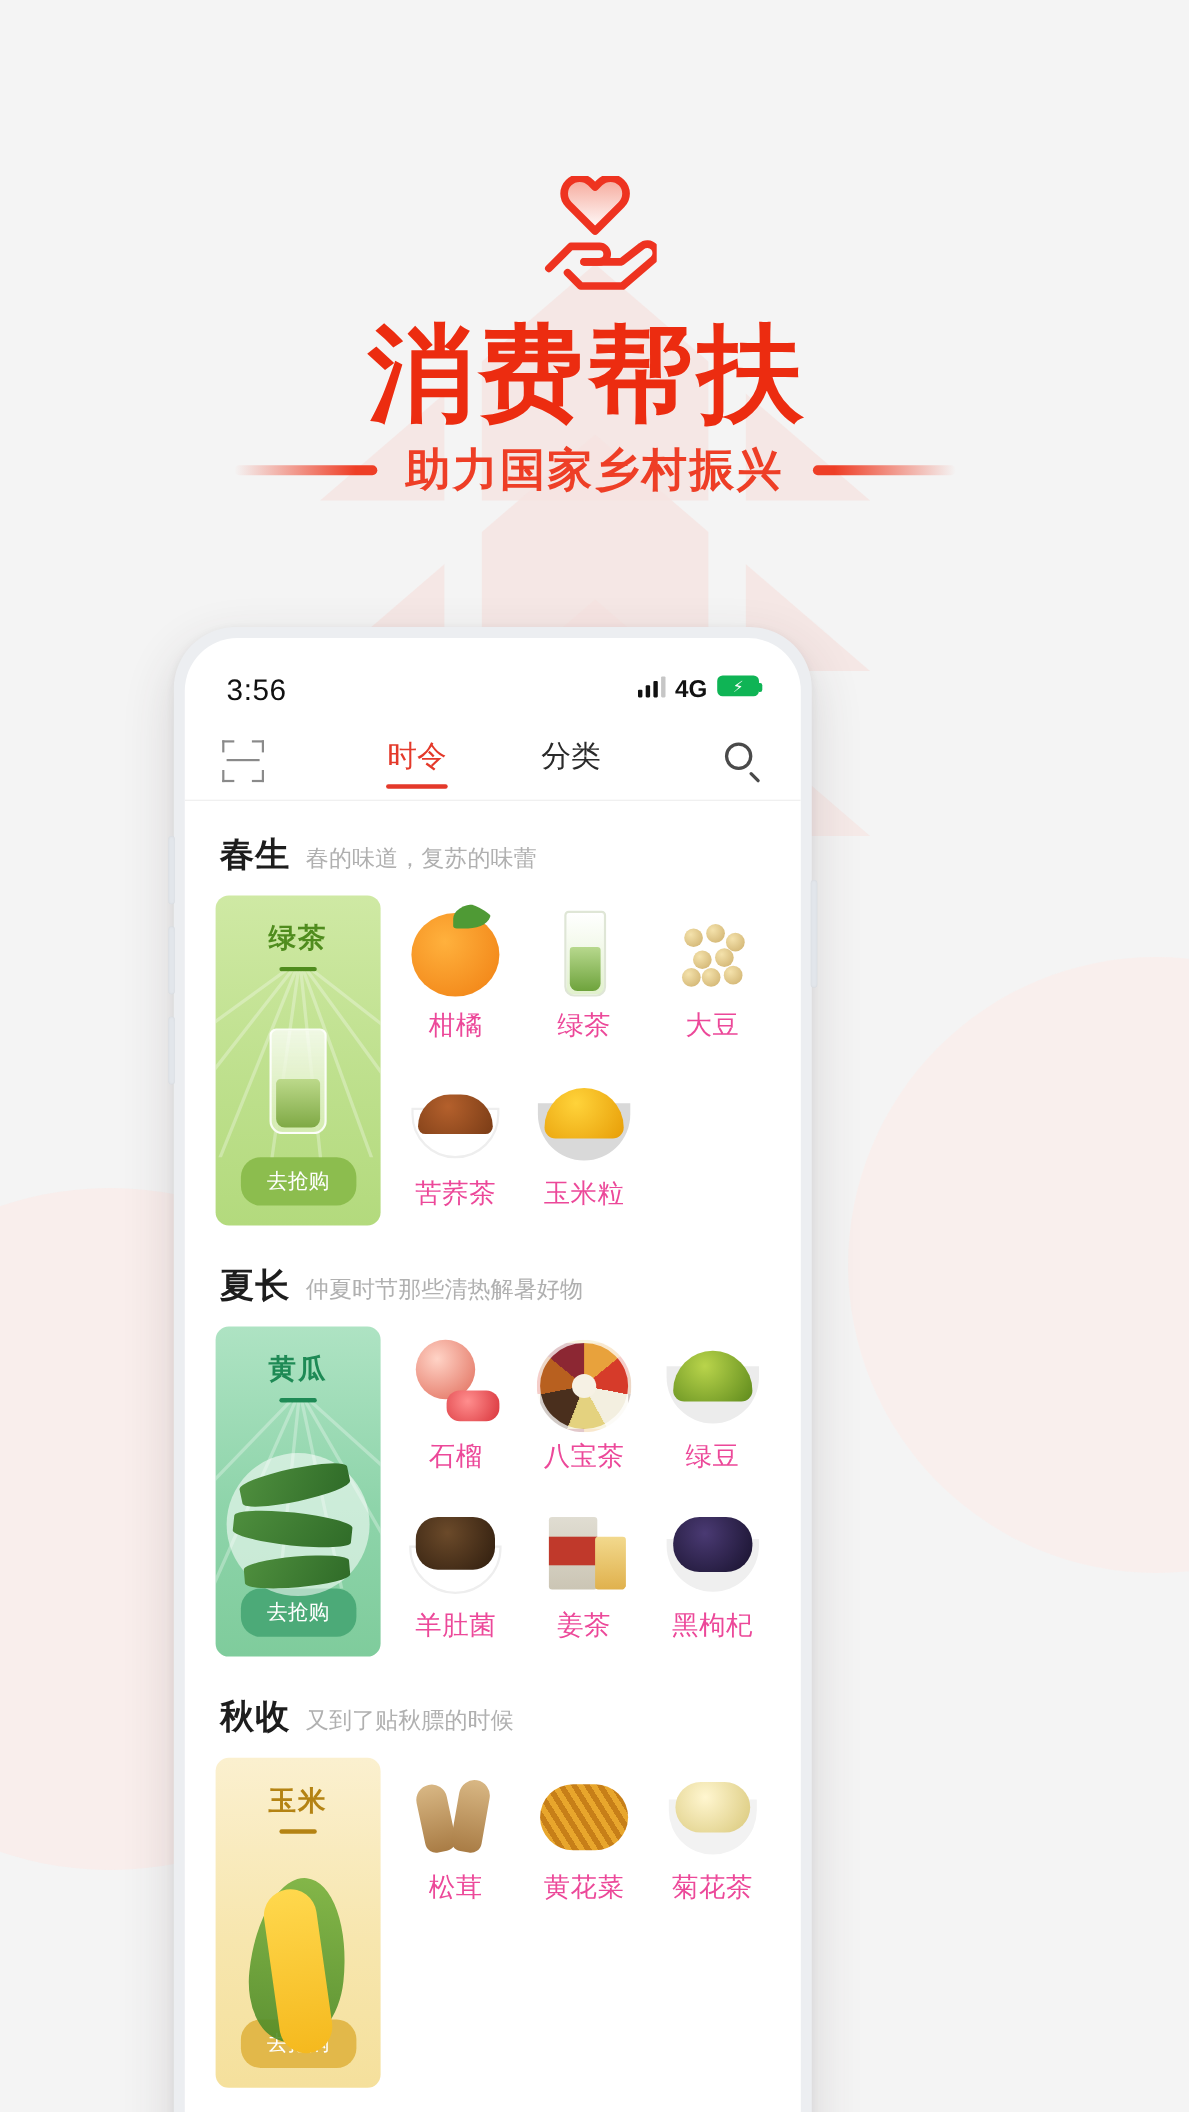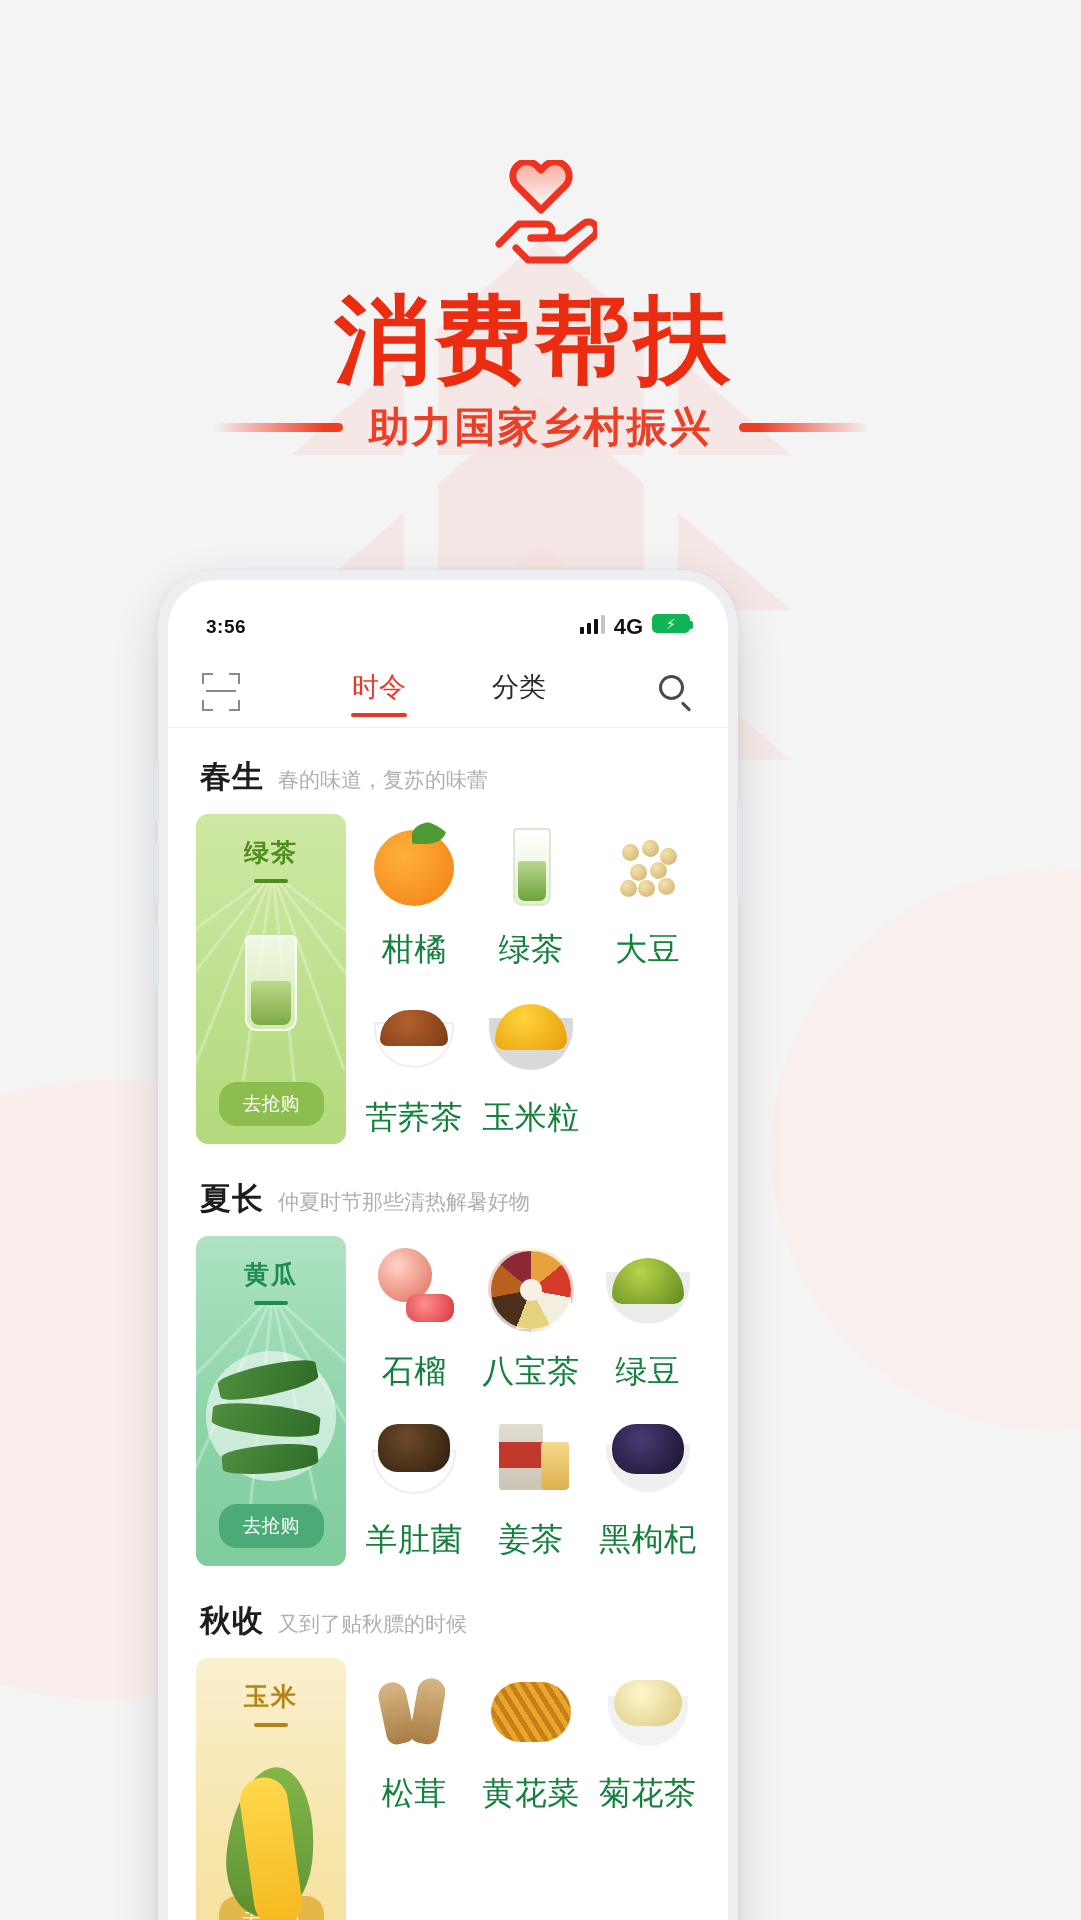--- a/index.html
+++ b/index.html
@@ -101,21 +101,21 @@
   .btn-vol-up   { left:-5px; top:190px;  width:6px; height:62px; }
   .btn-vol-down { left:-5px; top:272px;  width:6px; height:62px; }
   .btn-vol-3    { left:-5px; top:354px;  width:6px; height:62px; }
   .btn-power    { right:-5px; top:230px; width:6px; height:98px; }
 
   
   .statusbar {
     height:76px; display:flex; align-items:center; justify-content:space-between;
     padding:18px 38px 0 38px;
   }
-  .sb-time { font-size:19px; font-weight:bold; color:#111; letter-spacing:.5px; }
+  .sb-time { font-size:27px; font-weight:normal; color:#111; letter-spacing:.5px; }
   .sb-right { display:flex; gap:9px; }
   .sig { display:flex; align-items:flex-end; gap:3px; height:20px; }
   .sig i { display:block; width:4px; background:#111; border-radius:1px; }
   .sig i:nth-child(1){ height:7px; }
   .sig i:nth-child(2){ height:11px; }
   .sig i:nth-child(3){ height:15px; }
   .sig i:nth-child(4){ height:19px; background:#c6c6c6; }
   .sb-net { font-size:22px; font-weight:bold; color:#111; }
   .batt {
     position:relative; width:38px; height:19px;
@@ -236,21 +236,21 @@
     font-size:19px; color:#fff; white-space:nowrap;
   }
   .promo.spring .promo-btn { background:#8cbd4e; }
   .promo.summer .promo-btn { background:#4caa78; }
   .promo.autumn .promo-btn { background:#e2b84a; }
 
   
   .grid { flex:1; display:grid; grid-template-columns:repeat(3,1fr); gap:6px 0; }
   .item { display:flex; flex-direction:column; align-items:center; padding:6px 0 4px 0; }
   .thumb { width:96px; height:96px; position:relative; border-radius:50%; overflow:hidden; }
-  .item-name { margin-top:12px; font-size:32px; color:#15803d; letter-spacing:.5px; }
+  .item-name { margin-top:0; font-size:24px; color:#ec4899; letter-spacing:.5px; }
   .circle-food { position:absolute; left:8px; top:10px; width:80px; height:76px; border-radius:50%; }
 
   
   .f-citrus .circle-food { background:radial-gradient(circle at 38% 34%,#ffb13d,#f07f12); }
   .f-citrus:after {
     content:""; position:absolute; left:46px; top:2px; width:34px; height:22px;
     background:#4f9a35; border-radius:60% 10% 60% 10%;
   }
   
   .f-tea .gl {

